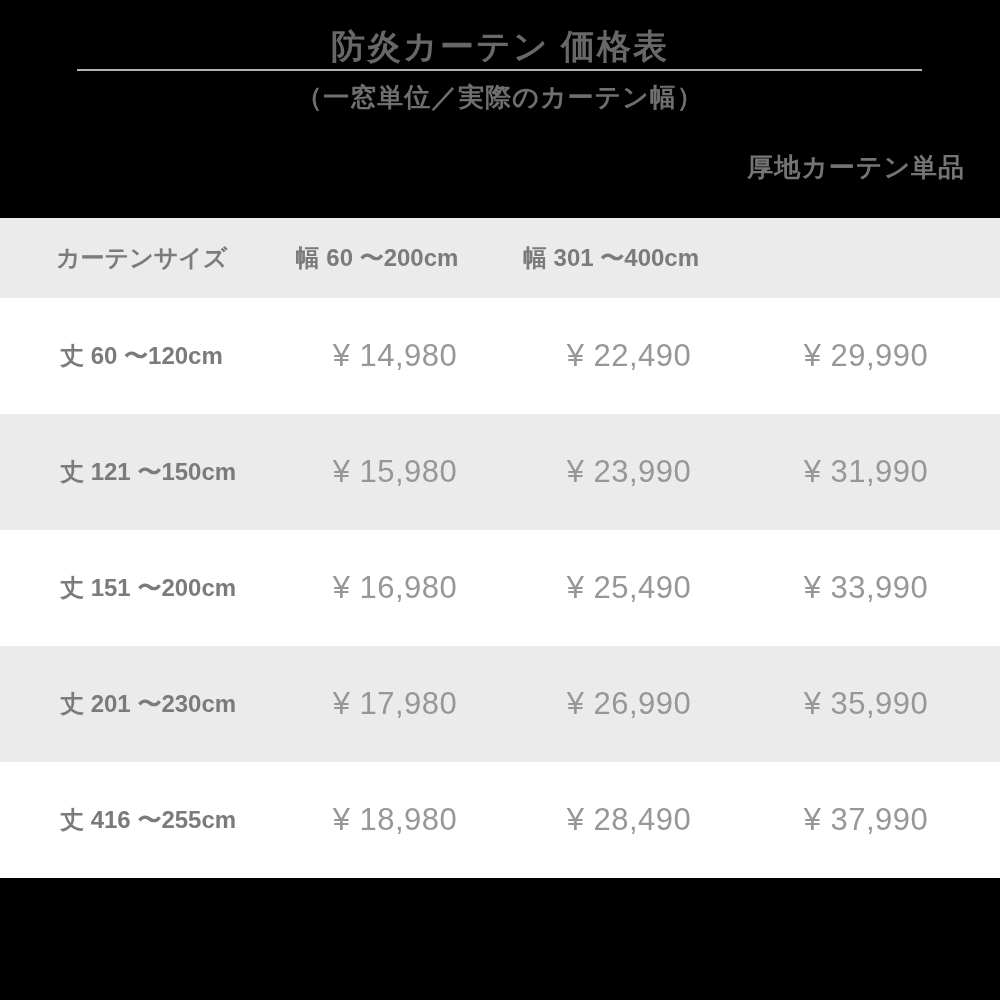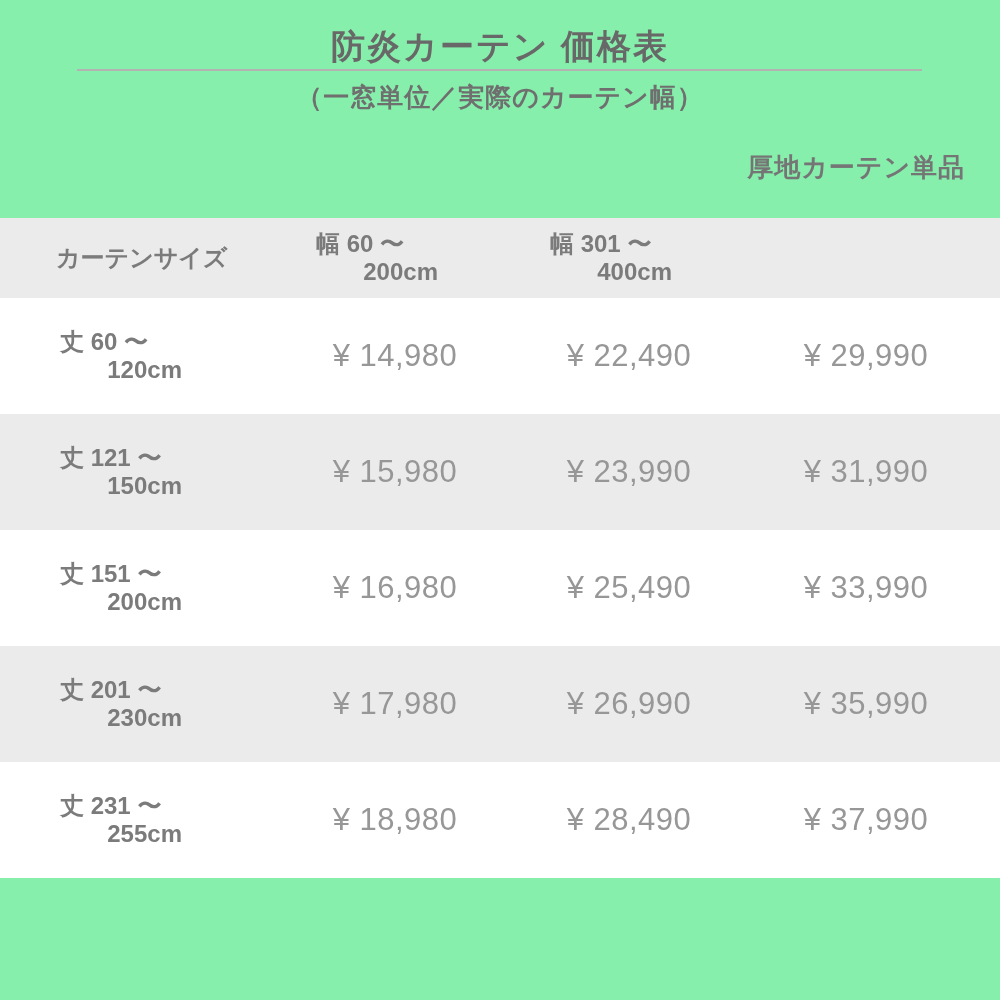--- a/index.html
+++ b/index.html
@@ -1,21 +1,21 @@
 <!DOCTYPE html>
 <html><head>
 <meta charset="utf-8">
 <style>
   html, body { margin: 0; padding: 0; }
   body {
     width: 1000px; height: 1000px;
     background: #ffffff;
     font-family: "Liberation Sans", "DejaVu Sans", sans-serif;
   }
-  .page { position: relative; width: 1000px; height: 1000px; overflow: hidden; background: #86efac; }
+  .page { position: relative; width: 1000px; height: 1000px; overflow: hidden; background: #000000; }
 
   .page-title {
     position: absolute; top: 24px; left: 0; width: 1000px;
     margin: 0; text-align: center;
     font-size: 34px; font-weight: bold; letter-spacing: 2px;
     color: #686868;
   }
   .title-divider {
     position: absolute; top: 69px; left: 77px;
     width: 845px; height: 2px; background: #b3b3b3;
@@ -52,21 +52,21 @@
     justify-content: center;
     font-size: 24px; font-weight: bold; color: #7b7b7b;
   }
   .head-cell .range { transform: translateX(-18px); }
   .price-cell {
     justify-content: center;
     font-size: 31px; font-weight: normal; color: #979797;
     letter-spacing: 0.5px;
   }
   .range {
-    display: flex; flex-direction: column;
+    display: flex; flex-direction: row;
     min-width: 122px; line-height: 1.16;
   }
   .range .l1 { align-self: flex-start; }
   .range .l2 { align-self: flex-end; }
 </style>
 </head>
 <body>
 
 <div class="page">
 
@@ -161,21 +161,21 @@
           <span>¥ 26,990</span>
         </div>
       <div class="cell price-cell">
           <span>¥ 35,990</span>
         </div>
     </div>
 
     <div class="t-row">
       <div class="cell label-cell">
         <span class="range">
-          <span class="l1">丈 231 〜</span>
+          <span class="l1">丈 416 〜</span>
           <span class="l2">255cm</span>
         </span>
       </div>
       <div class="cell price-cell">
           <span>¥ 18,980</span>
         </div>
       <div class="cell price-cell">
           <span>¥ 28,490</span>
         </div>
       <div class="cell price-cell">

